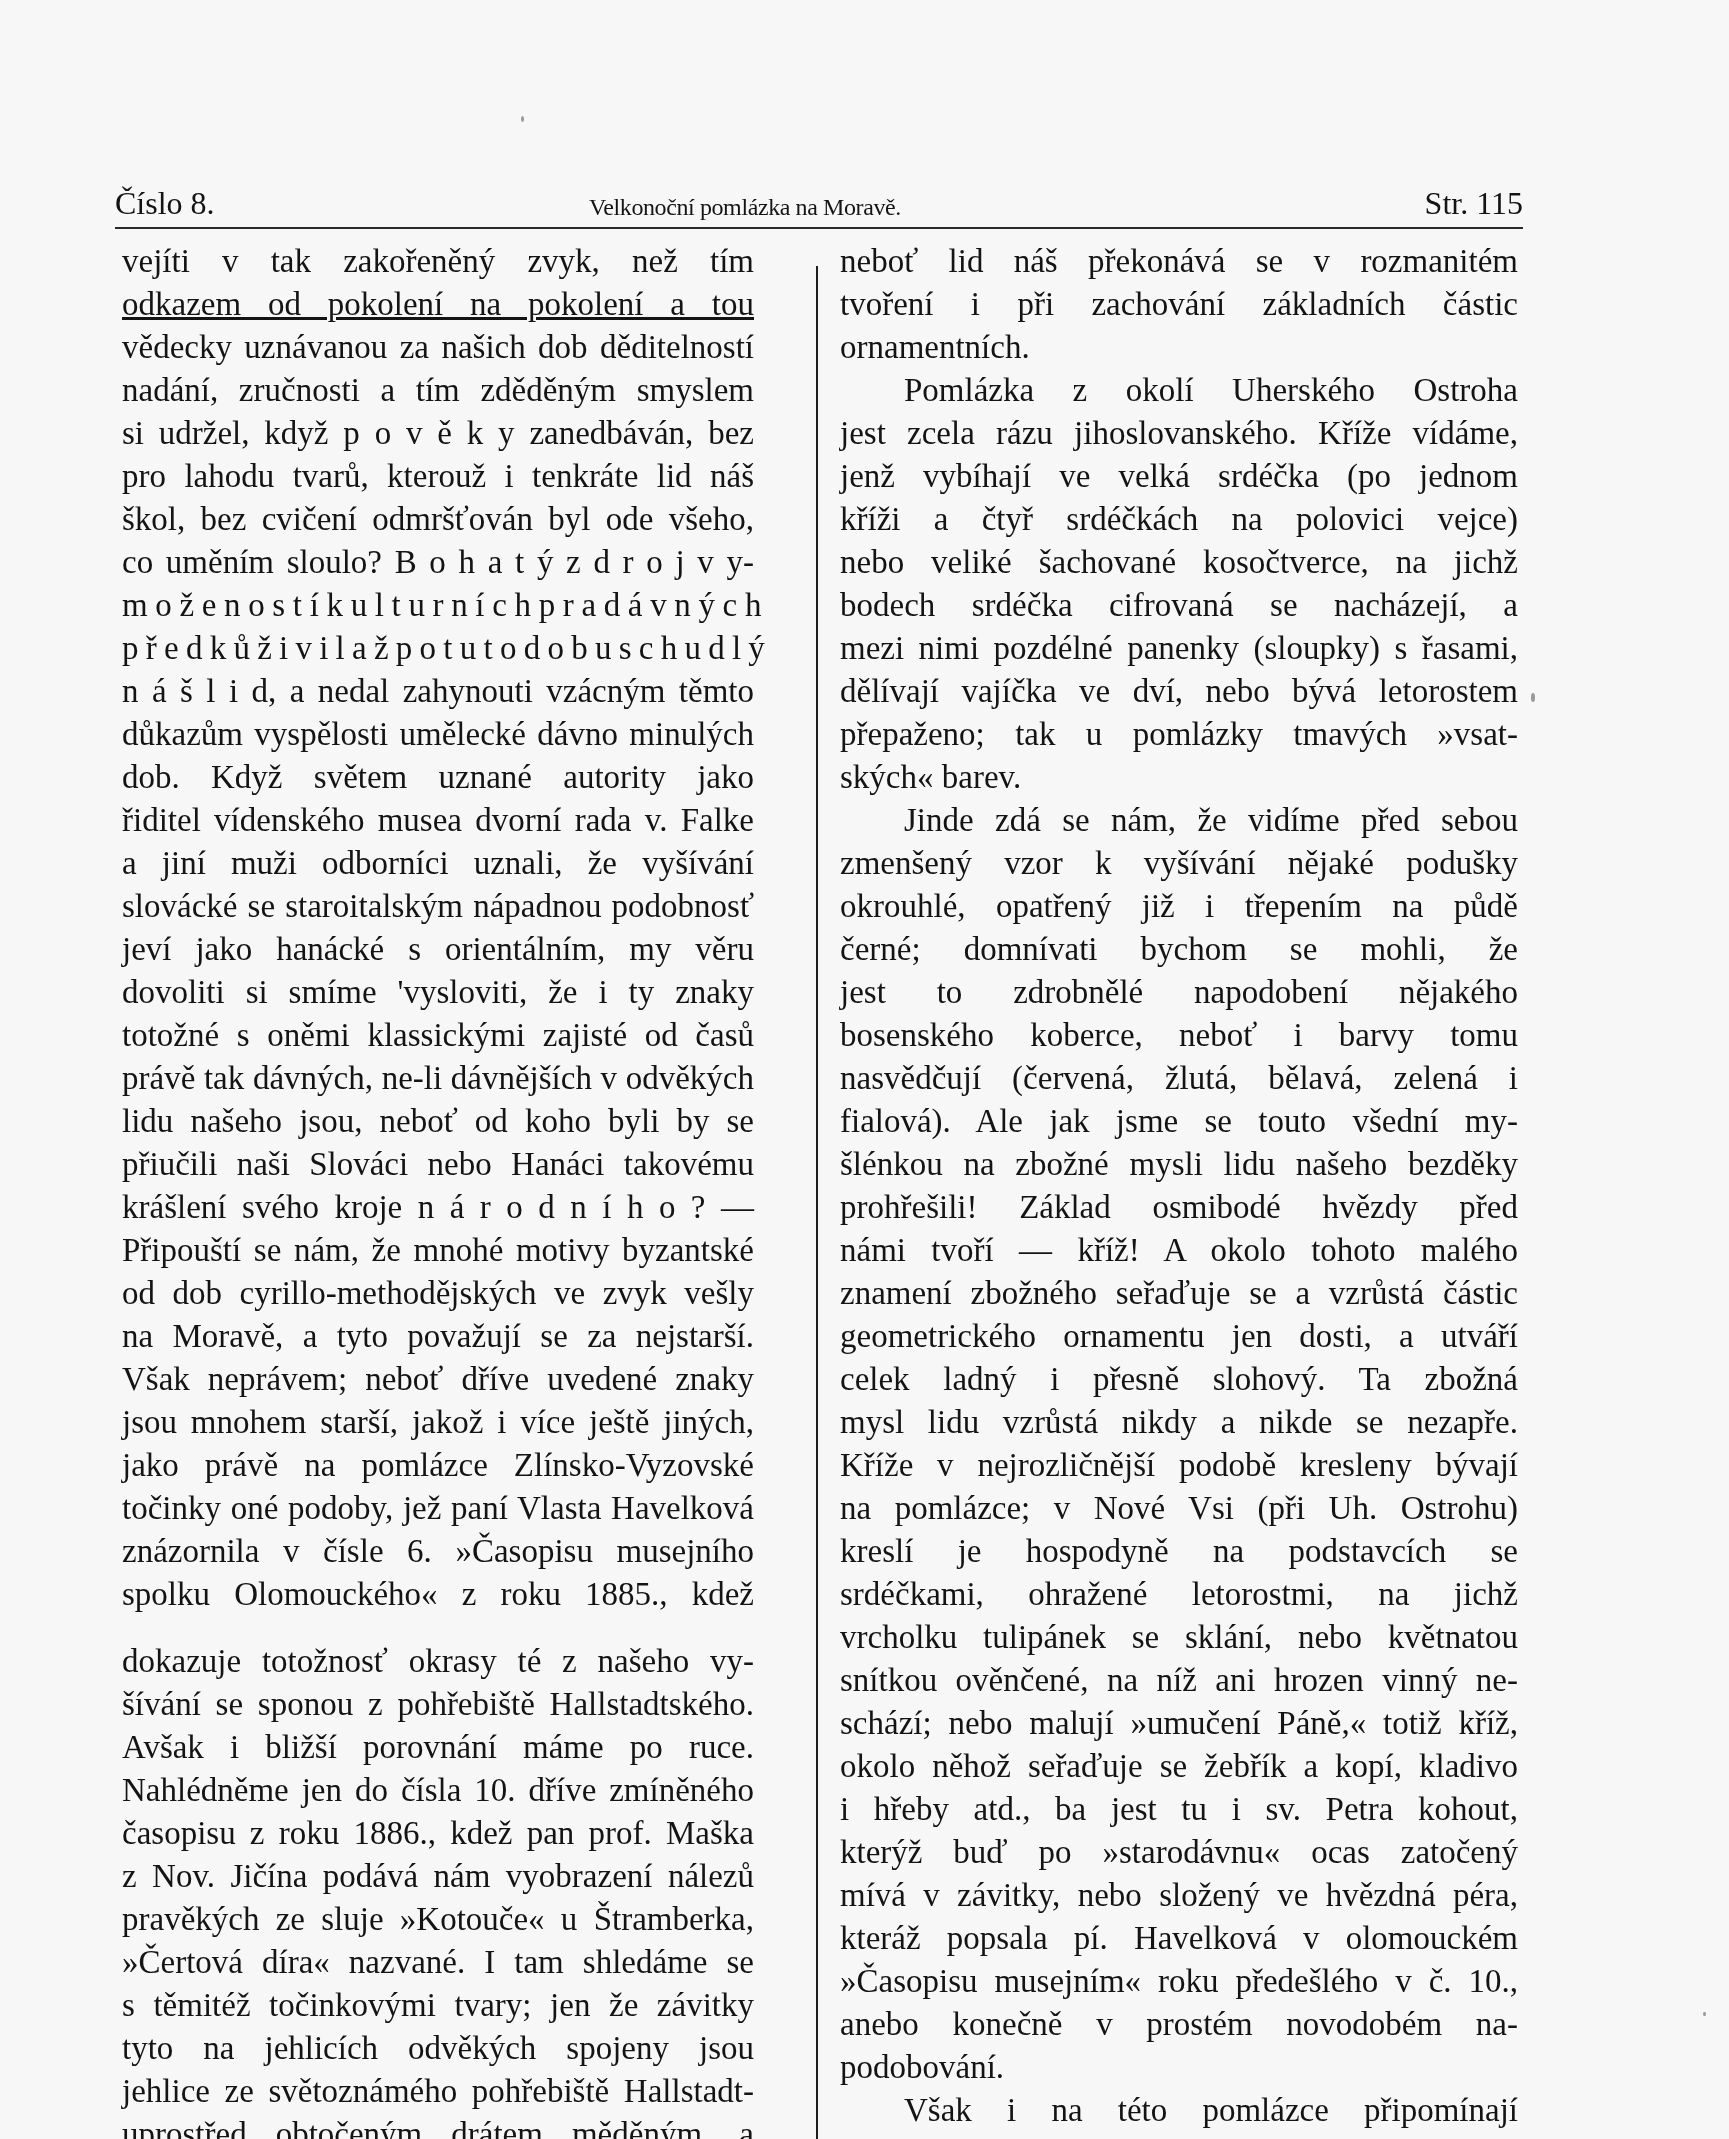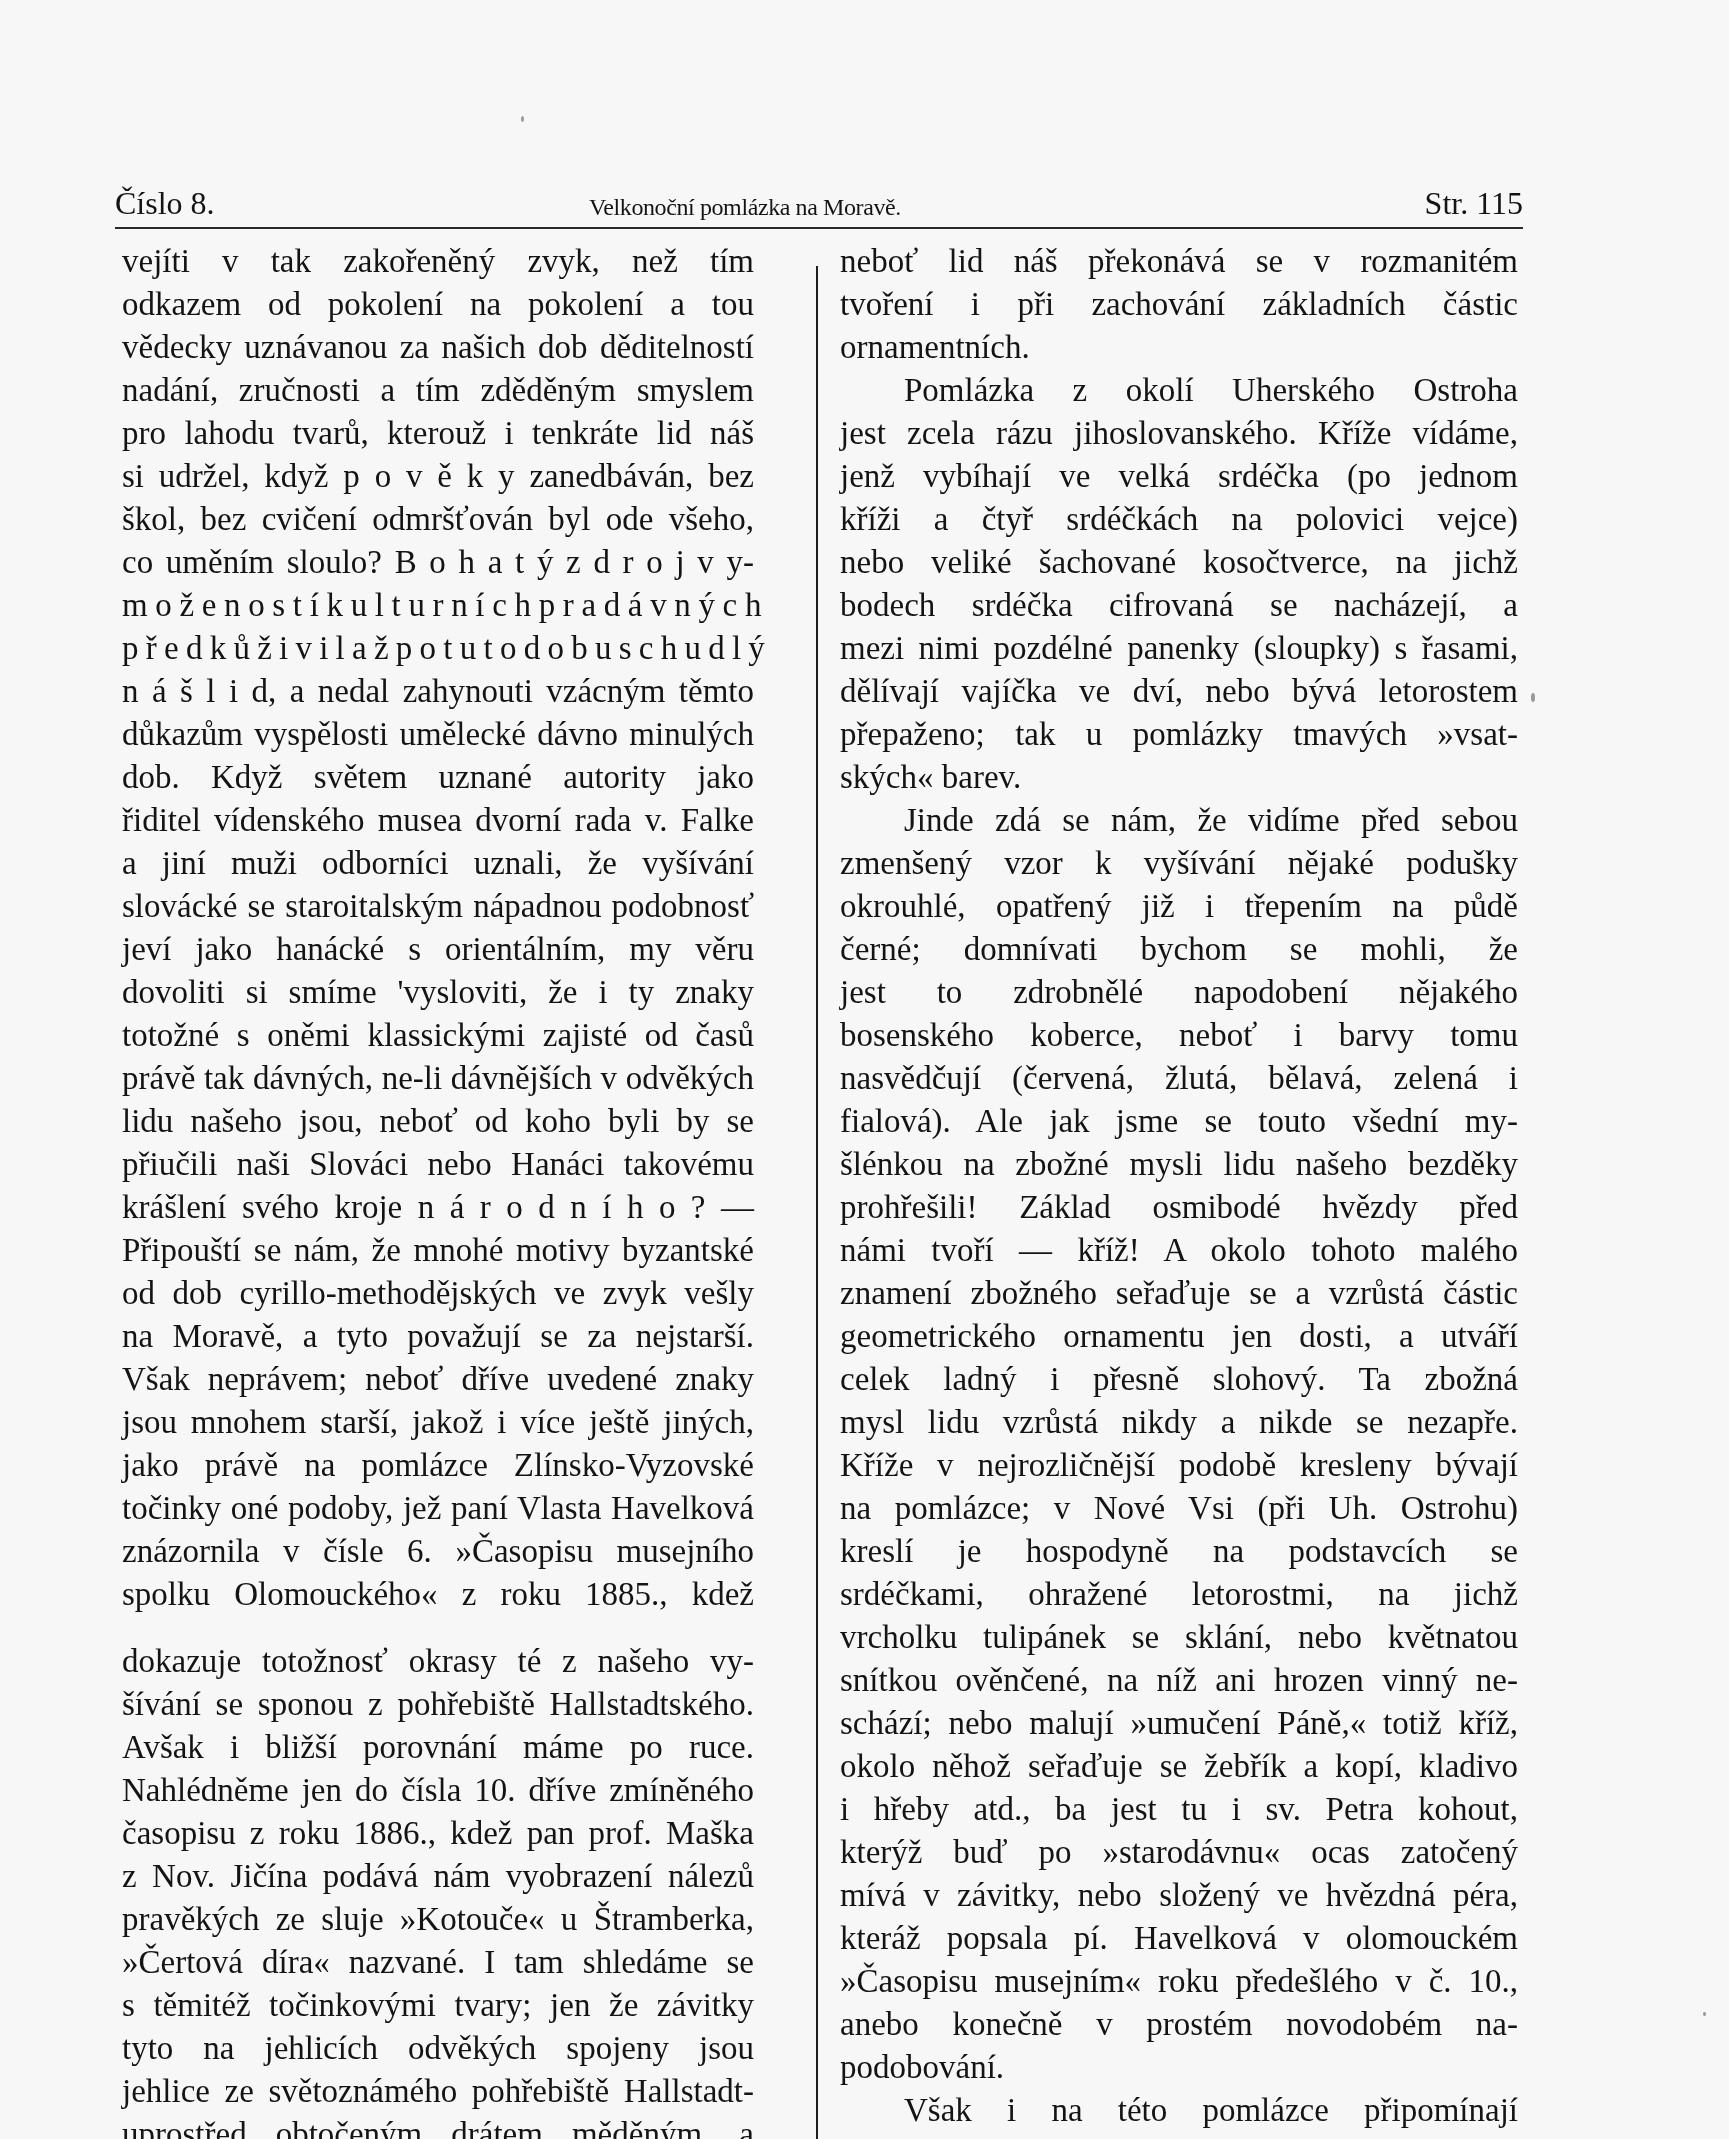--- a/index.html
+++ b/index.html
@@ -74,25 +74,25 @@
 
 <div class="page-header">
   <span class="hdr-left">Číslo 8.</span>
   <span class="hdr-center">Velkonoční pomlázka na Moravě.</span>
   <span class="hdr-right">Str. 115</span>
 </div>
 <div class="hdr-rule"></div>
 
 <div class="column col-left" id="col-left">
     <span class="line" style="word-spacing: 0px;">vejíti v tak zakořeněný zvyk, než tím</span>
-    <span class="line" style="word-spacing: 0px;">odkazem od pokolení na pokolení a tou</span>
+    <span class="line" style="word-spacing: 0px; text-decoration: underline;">odkazem od pokolení na pokolení a tou</span>
     <span class="line" style="word-spacing: 0px;">vědecky uznávanou za našich dob dědi­telností</span>
     <span class="line" style="word-spacing: 0px;">nadání, zručnosti a tím zděděným smyslem</span>
+    <span class="line" style="word-spacing: 0px;">si udržel, když p o v ě k y zanedbáván, bez</span>
     <span class="line" style="word-spacing: 0px;">pro lahodu tvarů, kterouž i tenkráte lid náš</span>
-    <span class="line" style="word-spacing: 0px;">si udržel, když p o v ě k y zanedbáván, bez</span>
     <span class="line" style="word-spacing: 0px;">škol, bez cvičení odmršťován byl ode všeho,</span>
     <span class="line" style="word-spacing: 0px;">co uměním sloulo? B o h a t ý z d r o j v y-</span>
     <span class="line" style="word-spacing: 0px; letter-spacing: -0.3px;">m o ž e n o s t í k u l t u r n í c h p r a d á v n ý c h</span>
     <span class="line" style="word-spacing: 0px; letter-spacing: -0.5px;">p ř e d k ů ž i v i l a ž p o t u t o d o b u s c h u d l ý</span>
     <span class="line" style="word-spacing: 0px;">n á š l i d, a nedal zahynouti vzácným těmto</span>
     <span class="line" style="word-spacing: 0px;">důkazům vyspělosti umělecké dávno minulých</span>
     <span class="line" style="word-spacing: 0px;">dob. Když světem uznané autority jako</span>
     <span class="line" style="word-spacing: 0px;">řiditel vídenského musea dvorní rada v. Falke</span>
     <span class="line" style="word-spacing: 0px;">a jiní muži odborníci uznali, že vyšívání</span>
     <span class="line" style="word-spacing: 0px;">slovácké se staroitalským nápadnou podobnosť</span>

